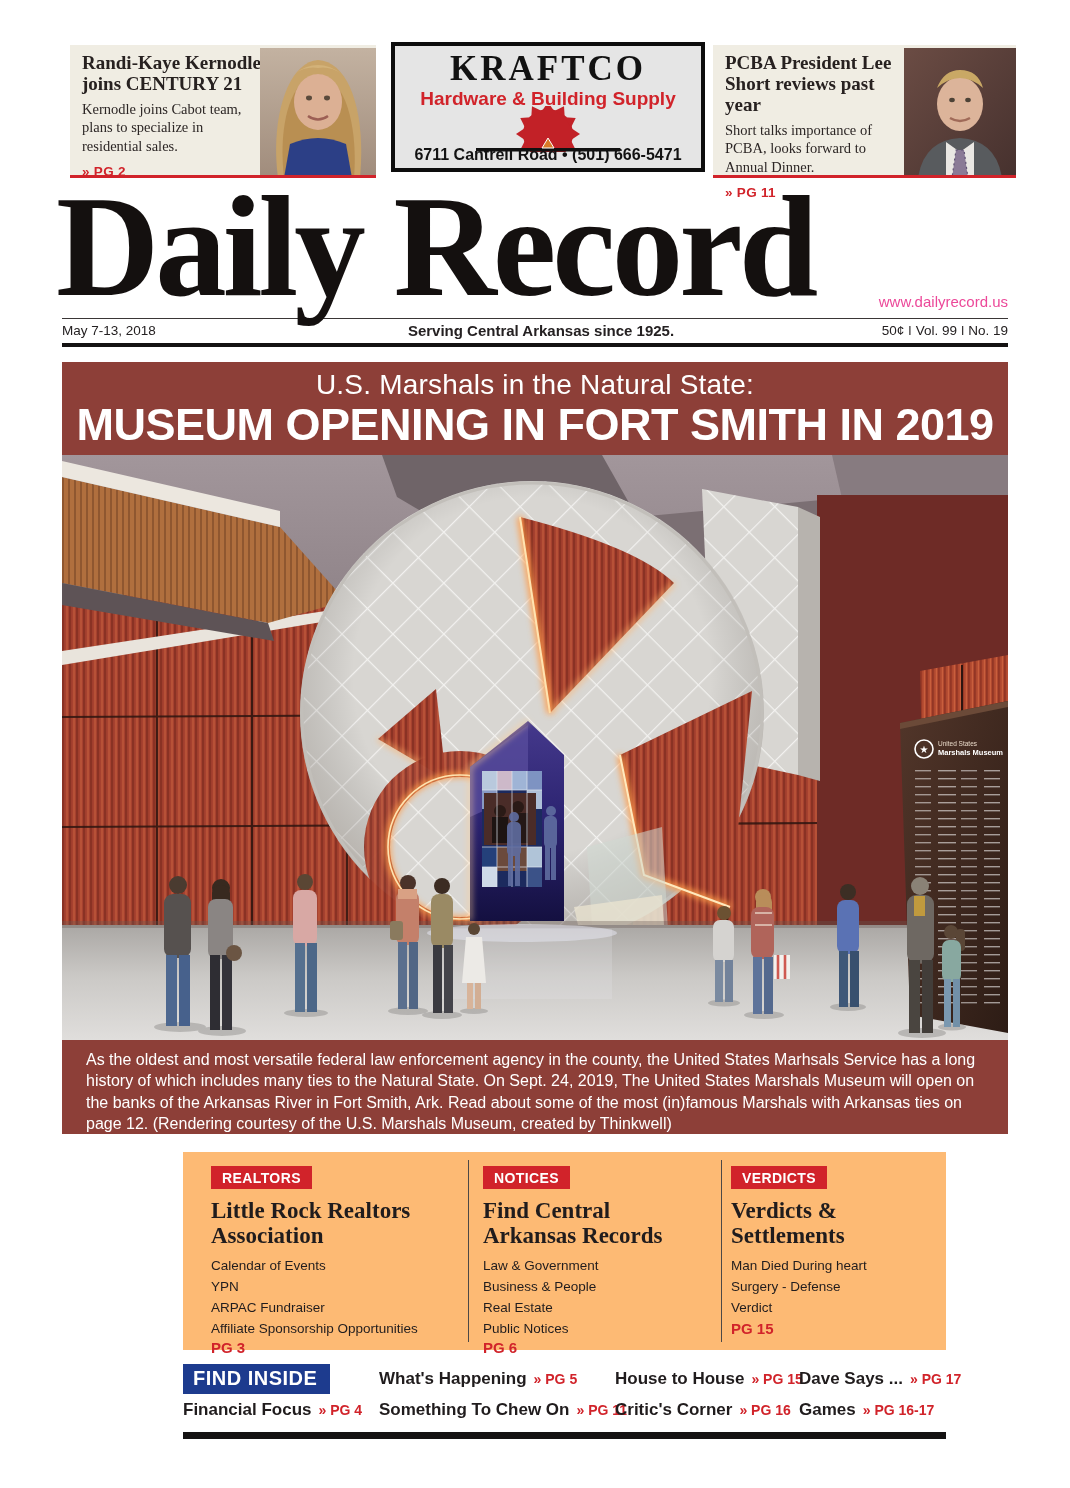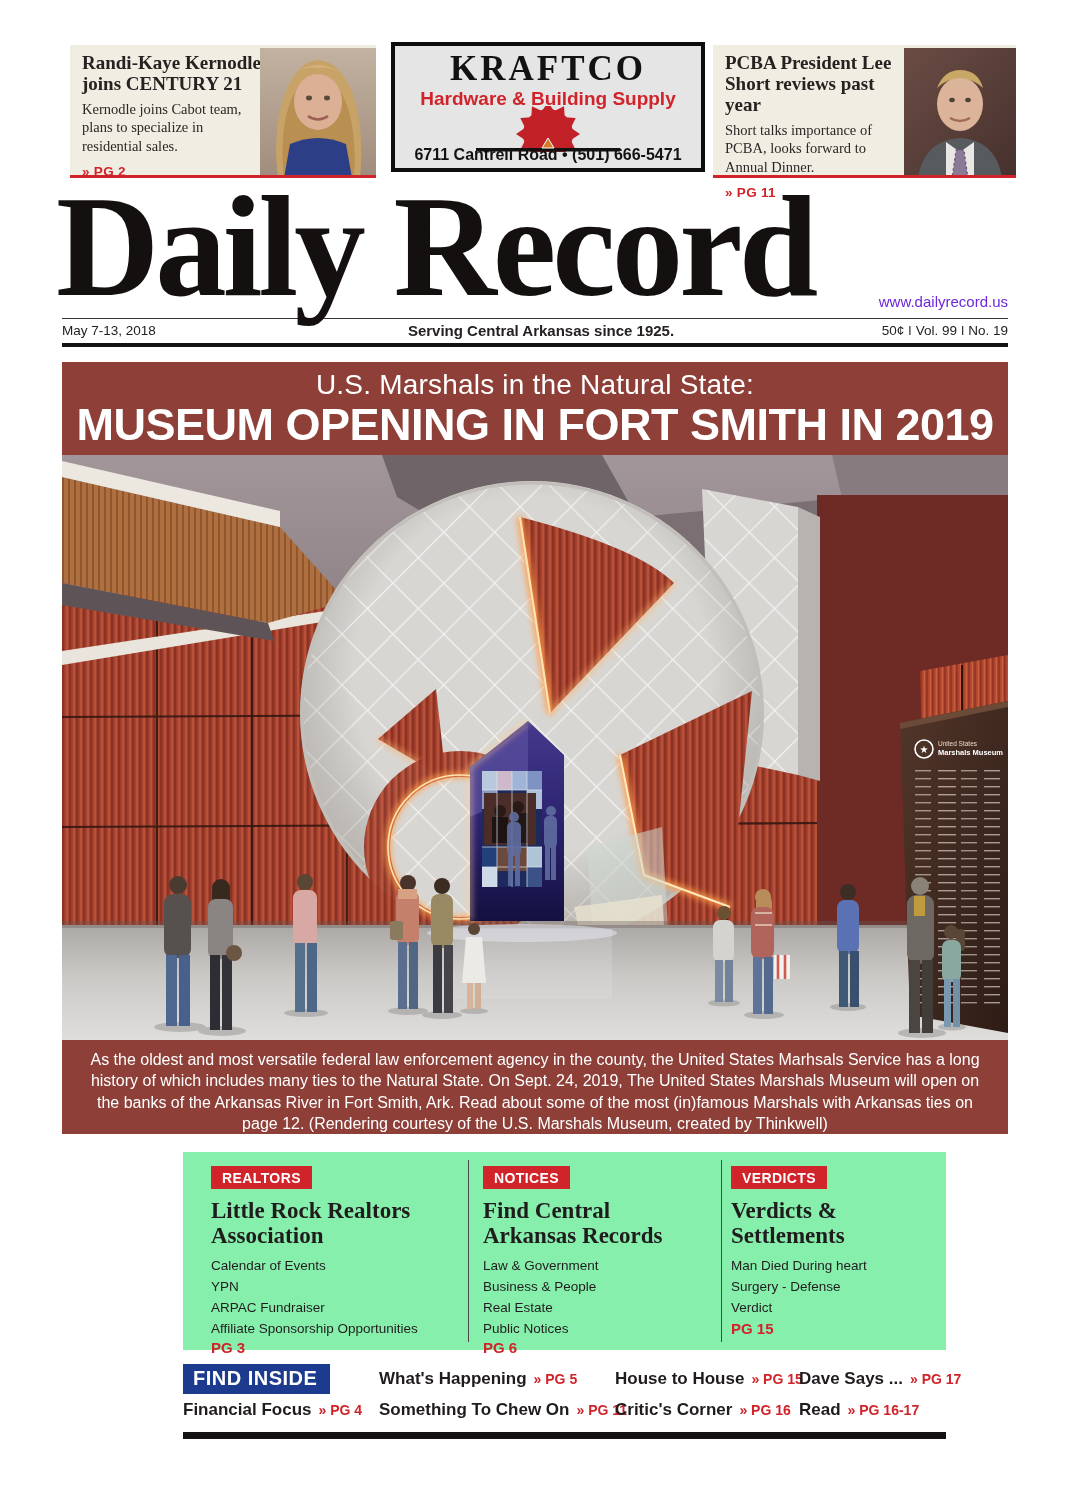--- a/index.html
+++ b/index.html
@@ -26,44 +26,44 @@
   .ad-right .ad-photo { width:112px; }
 
   .ad-center { position:absolute; left:321px; top:-3px; width:314px; height:130px; background:#e5e5e5; border:4px solid #0d0d0d; }
   .kr-brand { position:absolute; top:3px; width:100%; text-align:center; font-family:"Liberation Serif",serif; font-weight:bold; font-size:35px; letter-spacing:3px; color:#121212; }
   .kr-tag { position:absolute; top:42px; width:100%; text-align:center; font-weight:bold; font-size:19px; color:#d1232a; }
   .kr-saw { position:absolute; top:60px; left:50%; transform:translateX(-50%); }
   .kr-addr { position:absolute; bottom:4px; width:100%; text-align:center; font-weight:bold; font-size:16px; color:#121212; }
 
   
   .mast-title { position:absolute; top:176px; left:-6px; font-family:"Liberation Serif",serif; font-weight:bold; font-size:143px; line-height:1; letter-spacing:-4px; color:#14100f; z-index:3; white-space:nowrap; }
-  .mast-site { position:absolute; top:293px; right:0; font-size:15px; color:#6d28d9; cursor:pointer; }
+  .mast-site { position:absolute; top:293px; right:0; font-size:15px; color:#ec4899; cursor:pointer; }
   .rule-thin  { position:absolute; top:318px; left:0; width:946px; height:1px; background:#3a3636; }
   .rule-thick { position:absolute; top:343px; left:0; width:946px; height:4px; background:#141212; }
   .info-row { position:absolute; top:321px; left:0; width:946px; height:20px; font-size:13.5px; color:#252122; }
   .info-date { position:absolute; left:0; top:2px; }
   .info-tag  { position:absolute; left:12px; right:0; top:1px; text-align:center; font-weight:bold; font-size:15px; }
   .info-vol  { position:absolute; right:0; top:2px; }
   .info-vol span { }
   .info-sep { color:#3a3636; font-weight:normal; }
 
   
   .banner { position:absolute; top:362px; left:0; width:946px; height:93px; background:#8d3f38; color:#fff; text-align:center; }
   .banner-kicker { padding-top:7px; font-size:28px; letter-spacing:.2px; }
   .banner-head { font-weight:bold; font-size:45px; letter-spacing:-.5px; line-height:1.05; }
 
   
   .hero { position:absolute; top:455px; left:0; width:946px; height:585px; background:#8d8186; overflow:hidden; }
 
   
   .caption { position:absolute; top:1040px; left:0; width:946px; height:94px; background:#8d3f38; color:#fff; }
-  .caption p { padding:9px 24px 0 24px; text-align:center; font-size:16px; line-height:1.33; }
-
-  
-  .lower-box { position:absolute; top:1152px; left:183px; width:763px; height:198px; background:#86efac; display:flex; }
+  .caption p { padding:9px 24px 0 24px; font-size:16px; line-height:1.33; }
+
+  
+  .lower-box { position:absolute; top:1152px; left:183px; width:763px; height:198px; background:#fdba74; display:flex; }
   .lb-col { position:relative; display:flex; flex-direction:column; padding-top:14px; padding-bottom:13px; }
   .lb-col1 { width:285px; padding-left:28px; }
   .lb-col2 { width:253px; padding-left:15px; }
   .lb-col3 { width:178px; padding-left:10px; }
   .lb-div { position:absolute; top:8px; bottom:8px; width:1px; background:#4c4846; }
   .lb-badge { width:max-content; background:#d1232a; color:#fff; font-weight:bold; font-size:14px; letter-spacing:.4px; padding:4px 11px 3px 11px; cursor:pointer; }
   .lb-title { font-family:"Liberation Serif",serif; font-weight:bold; font-size:23px; line-height:1.08; color:#201c1d; margin-top:10px; }
   .lb-col1 .lb-title { max-width:235px; }
   .lb-col2 .lb-title { max-width:210px; }
   .lb-col3 .lb-title { max-width:160px; }
@@ -523,19 +523,19 @@
   <div class="fi-item" style="grid-column:3;grid-row:1;">
     <span class="fi-label">House to House</span><span class="fi-pg">» PG 15</span>
   </div>
   <div class="fi-item" style="grid-column:3;grid-row:2;">
     <span class="fi-label">Critic's Corner</span><span class="fi-pg">» PG 16</span>
   </div>
   <div class="fi-item" style="grid-column:4;grid-row:1;">
     <span class="fi-label">Dave Says ...</span><span class="fi-pg">» PG 17</span>
   </div>
   <div class="fi-item" style="grid-column:4;grid-row:2;">
-    <span class="fi-label">Read</span><span class="fi-pg">» PG 16-17</span>
+    <span class="fi-label">Games</span><span class="fi-pg">» PG 16-17</span>
   </div>
 </div>
 
 <div class="bottom-bar"></div>
 
 </div>
 
 </body></html>

